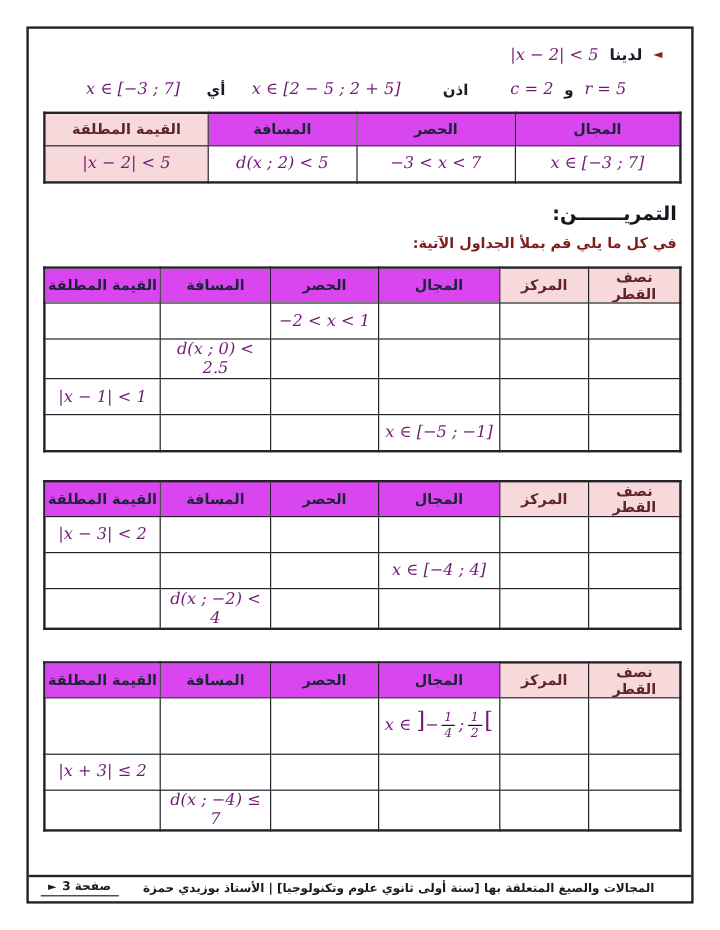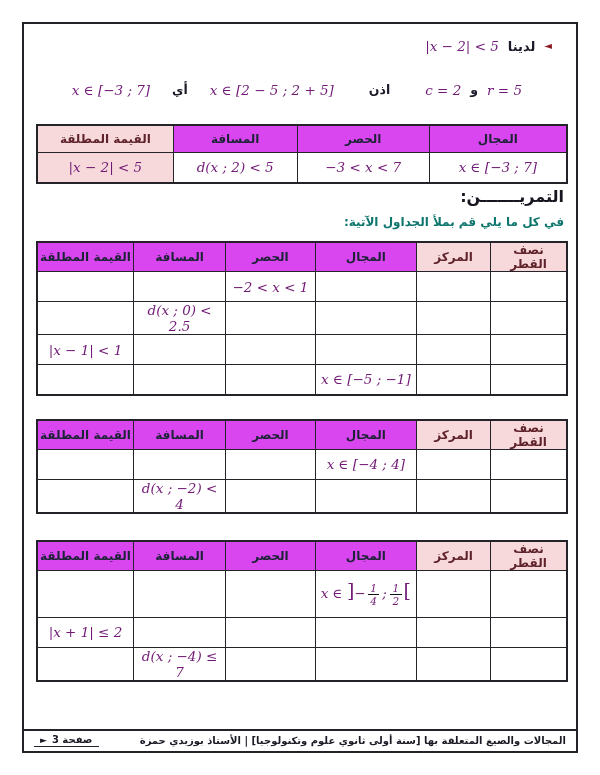--- a/index.html
+++ b/index.html
@@ -20,21 +20,21 @@
   .intro-line1 {
     direction:rtl; display:flex; align-items:center; gap:9px;
     padding:4px 16px 0 0; font-size:13px; font-weight:600;
   }
   .marker { color:#8c1d22; font-size:10px; line-height:1; font-weight:normal; }
   .intro-line2 {
     direction:rtl; display:flex; align-items:center; gap:9px;
     padding:12px 46px 0 0; font-size:12.5px; font-weight:600;
   }
   .w-then { margin:0 26px; }
-  .w-ie   { margin:16px 13px; }
+  .w-ie   { margin:0 13px; }
 
   .math {
     font-family:"DejaVu Serif", serif; font-style:italic;
     font-size:13.5px; direction:ltr; unicode-bidi:isolate; color:#701a75;
     font-weight:normal;
   }
 
   
   table.doc-table {
     width:100%; border-collapse:collapse; table-layout:fixed;
@@ -59,45 +59,45 @@
   .ex-table col:nth-child(3){width:16.9%} .ex-table col:nth-child(4){width:19.1%}
   .ex-table col:nth-child(5){width:14%}   .ex-table col:nth-child(6){width:14.4%}
   .ex-table { margin-top:12px; }
   .ex-table.gap2 { margin-top:23px; }
   .ex-table.gap3 { margin-top:26px; }
   tr.tall td { height:47px; }
 
   
   .ex-title {
     direction:rtl; font-size:16px; font-weight:bold; color:#15151f;
-    margin-top:3px; padding-right:4px;
+    margin-top:15px; padding-right:4px;
   }
   .instruction {
-    direction:rtl; font-size:12px; font-weight:bold; color:#0f766e;
+    direction:rtl; font-size:12px; font-weight:bold; color:#7f1d1d;
     margin-top:9px; padding-right:4px;
   }
 
   
   .frac {
     display:inline-flex; flex-direction:column; align-items:center;
     vertical-align:middle; font-size:10.5px; line-height:1.15;
     margin:0 2px; font-style:italic;
   }
   .frac .num { border-bottom:1.2px solid #111; padding:0 2.5px; }
   .brk { font-size:19px; font-style:normal; display:inline-block; transform:translateY(-1px); }
   .fsep { margin:0 1px; }
 
   
   .footer {
     position:absolute; left:0; right:0; bottom:0;
     border-top:2px solid #232329;
     display:flex; direction:rtl; align-items:center;
     font-size:10px; font-weight:600; padding:3px 10px 4px; color:#1a1a24;
   }
-  .footer-main { flex:1; }
+  .footer-main { flex:1; text-align:center; }
   .footer-page { display:flex; align-items:center; gap:5px; white-space:nowrap; border-bottom:1px solid #232329; padding:0 6px 1px; }
   .page-arrow { font-size:9px; }
 </style>
 </head>
 <body>
 
 <div class="frame">
   <div class="content">
 
     <div class="intro-line1">
@@ -212,20 +212,28 @@
             <th class="blue">القيمة المطلقة</th>
             <th class="blue">المسافة</th>
             <th class="blue">الحصر</th>
             <th class="blue">المجال</th>
             <th class="pink">المركز</th>
             <th class="pink">نصف القطر</th>
           </tr>
         </thead>
         <tbody>
           <tr>
+            <td class="math">|x − 3| &lt; 2</td>
+            <td></td>
+            <td></td>
+            <td></td>
+            <td></td>
+            <td></td>
+          </tr>
+          <tr>
             <td></td>
             <td></td>
             <td></td>
             <td class="math">x ∈ [−4 ; 4]</td>
             <td></td>
             <td></td>
           </tr>
           <tr>
             <td></td>
             <td class="math">d(x ; −2) &lt; 4</td>
@@ -264,21 +272,21 @@
                 <span class="num">1</span>
                 <span class="den">4</span>
               </span><span class="fsep">;</span><span class="frac">
                 <span class="num">1</span>
                 <span class="den">2</span>
               </span><span class="brk">[</span></td>
             <td></td>
             <td></td>
           </tr>
           <tr>
-            <td class="math">|x + 1| ≤ 2</td>
+            <td class="math">|x + 3| ≤ 2</td>
             <td></td>
             <td></td>
             <td></td>
             <td></td>
             <td></td>
           </tr>
           <tr>
             <td></td>
             <td class="math">d(x ; −4) ≤ 7</td>
             <td></td>

